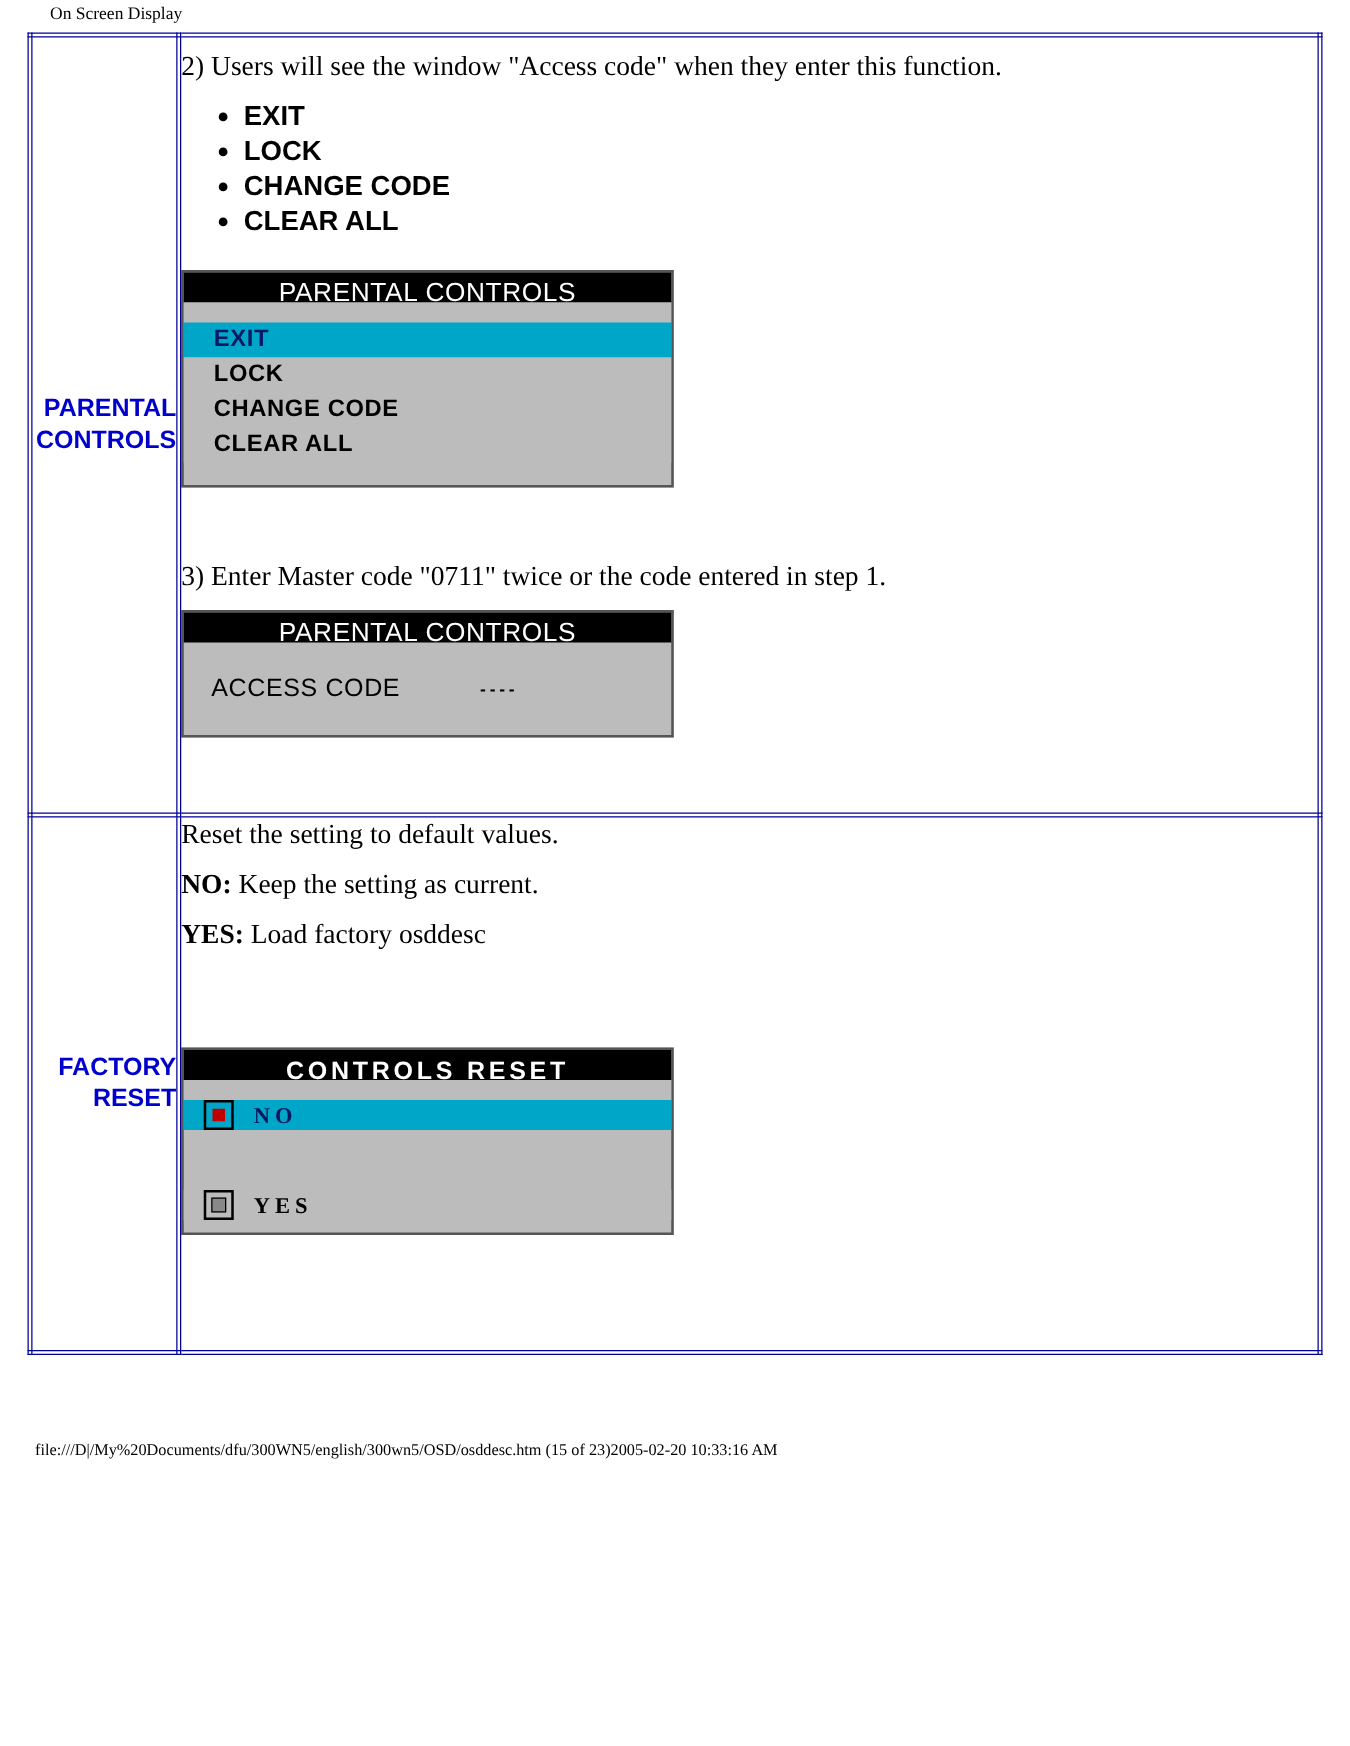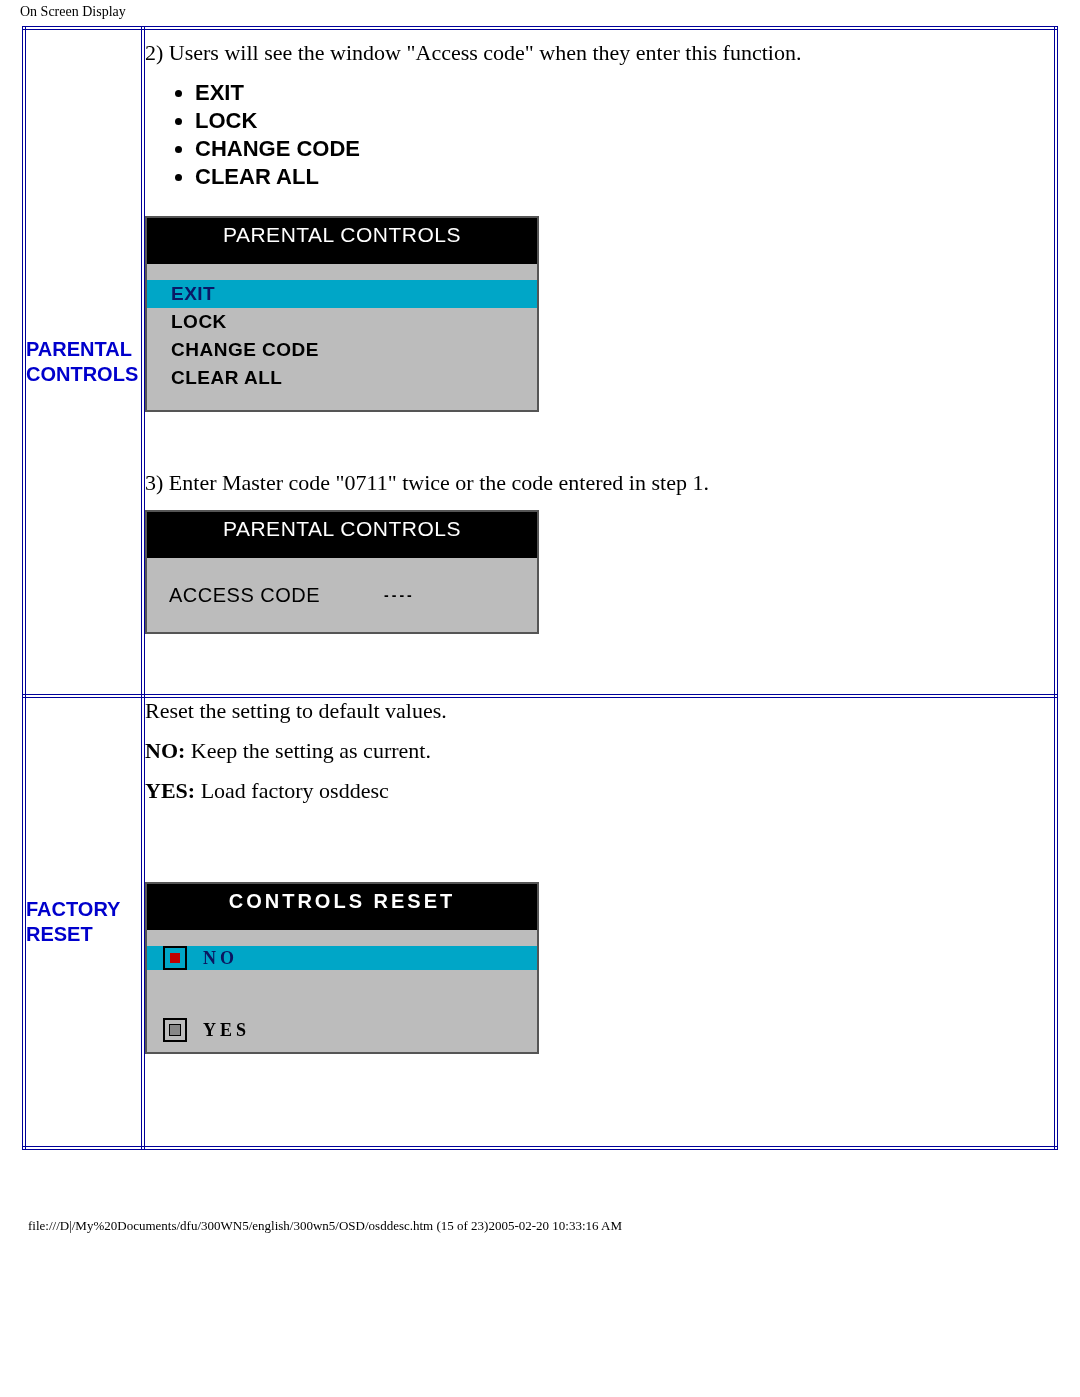--- a/index.html
+++ b/index.html
@@ -6,36 +6,36 @@
     margin: 0;
     padding: 0;
     background: #fff;
     font-family: "Times New Roman", Times, serif;
     font-size: 22px;
     color: #000;
     width: 1080px;
   }
   .page-header {
     font-size: 14px;
-    padding: 4px 0 6px 20px;
+    padding: 4px 0 6px 40px;
   }
   .outer {
     margin: 0 22px 0 22px;
     border: 4px double #000099;
     border-collapse: collapse;
     width: calc(100% - 44px);
   }
   .outer td {
     border: 4px double #000099;
     padding: 0;
     vertical-align: middle;
   }
   .left-cell {
     width: 115px;
-    text-align: left;
+    text-align: right;
     padding: 8px 3px 8px 6px;
   }
   .left-label {
     color: #0000cc;
     font-weight: bold;
     font-size: 20px;
     font-family: Arial, Helvetica, sans-serif;
     line-height: 1.25;
   }
   .right-cell {
@@ -60,21 +60,21 @@
   .osd {
     width: 390px;
     border: 2px solid #555;
     background: #bcbcbc;
     margin: 4px 0 22px 0;
     font-family: "Trebuchet MS", "Arial Narrow", Arial, sans-serif;
   }
   .osd-title {
     background: #000;
     color: #fff;
-    height: 46px;
+    height: 24px;
     line-height: 34px;
     text-align: center;
     font-size: 21px;
     letter-spacing: 0.5px;
   }
   .osd-body {
     padding: 0;
   }
   .osd-gap {
     height: 16px;

